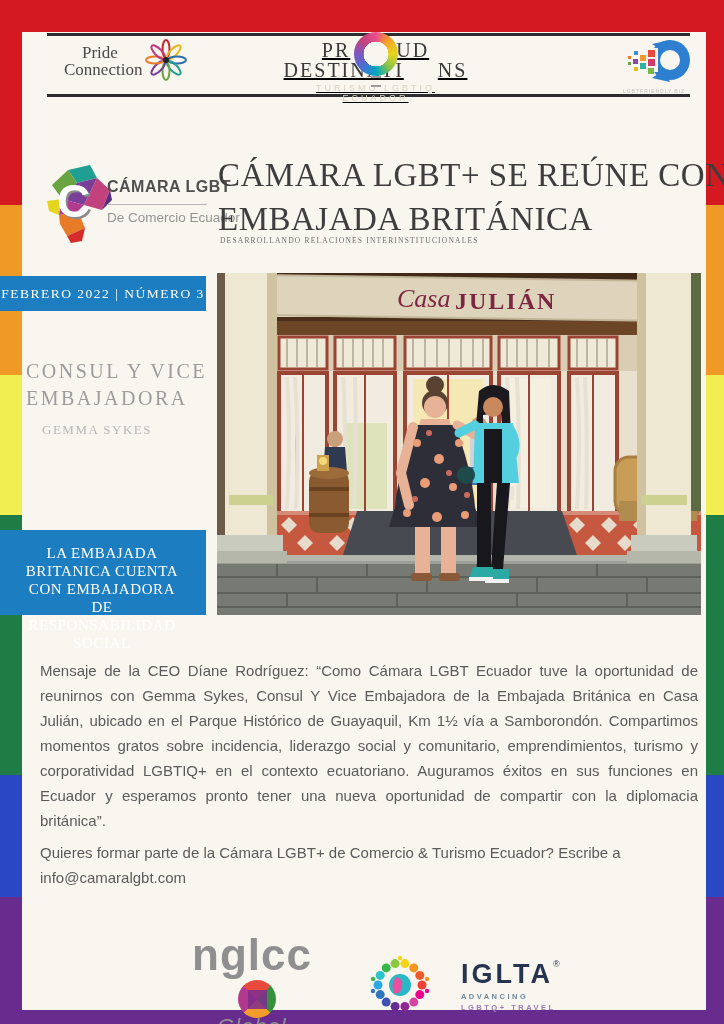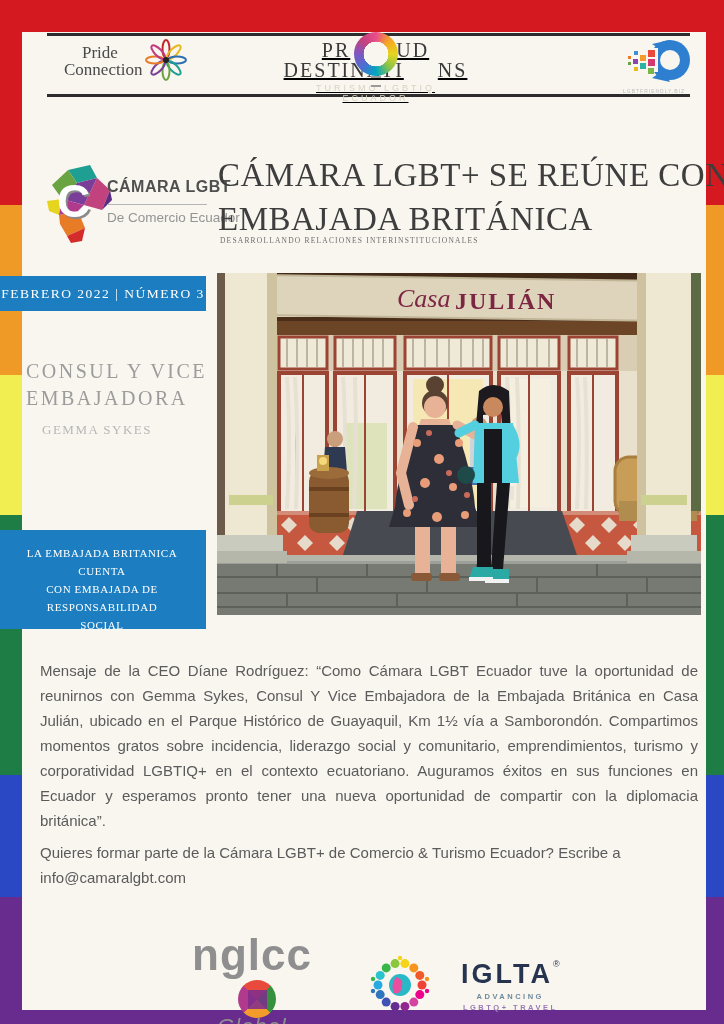--- a/index.html
+++ b/index.html
@@ -31,22 +31,22 @@
   .logo-title{font-weight:bold;font-size:16px;color:#4f4f4f;letter-spacing:.5px;}
   .logo-rule{position:absolute;height:1px;background:#b5b5b5;}
   .logo-sub{font-size:13.5px;color:#949494;}
   .headline{font-family:"Liberation Serif",serif;font-size:33px;line-height:42px;color:#3e3e3e;
     letter-spacing:.5px;transform:scaleY(1.05);transform-origin:left top;white-space:nowrap;}
   .kicker{font-size:7.5px;letter-spacing:1.2px;color:#6d6d6d;font-family:"Liberation Serif",serif;}
   
   .bluebox{background:#1c7ec1;color:#ffffff;text-align:center;}
   .issue-box{left:0;top:276px;width:206px;height:35px;display:flex;align-items:center;justify-content:center;
     font-family:"Liberation Serif",serif;font-size:13.5px;letter-spacing:1.5px;}
-  .callout-box{left:0;top:530px;width:206px;height:99px;padding:14px 26px 0 24px;box-sizing:border-box;
-    font-size:11px;letter-spacing:.6px;line-height:18px;font-family:"Liberation Serif",serif;}
+  .callout-box{left:0;top:530px;width:206px;height:85px;padding:14px 26px 0 24px;box-sizing:border-box;
+    font-size:15px;letter-spacing:.6px;line-height:18px;font-family:"Liberation Serif",serif;}
   
   .side-head{font-family:"Liberation Serif",serif;font-size:20px;letter-spacing:2.5px;color:#9c9c9c;line-height:27px;}
   .side-name{font-family:"Liberation Serif",serif;font-size:13px;letter-spacing:1.5px;color:#b7b7b7;margin-left:16px;}
   
   .copy{font-size:15px;line-height:25px;color:#5b5b5b;}
   .just{text-align:justify;}
   
   .nglcc{font-size:44px;font-weight:bold;color:#8f8f8f;letter-spacing:1px;}
   .nglcc-circle{width:38px;height:38px;border-radius:50%;position:relative;
     background:conic-gradient(from -45deg,#e84b3c 0 25%,#35913d 25% 50%,#f39c2b 50% 75%,#b03a8c 75% 100%);}
@@ -162,21 +162,21 @@
     <div class="abs bluebox issue-box" style="left:-22px;top:244px;">
       <span>FEBRERO 2022 | NÚMERO 3</span>
     </div>
 
     <div class="abs side-head" style="left:4px;top:326px;">CONSUL Y VICE</div>
     <div class="abs side-head" style="left:4px;top:353px;">EMBAJADORA</div>
     <div class="abs side-name" style="left:4px;top:390px;">GEMMA SYKES</div>
 
     <div class="abs bluebox callout-box" style="left:-22px;top:498px;">
       <div>LA EMBAJADA BRITANICA CUENTA</div>
-      <div>CON EMBAJADA DE</div>
+      <div>CON EMBAJADORA DE</div>
       <div>RESPONSABILIDAD SOCIAL</div>
     </div>
 
     <svg class="abs" style="left:195px;top:241px;" width="484" height="342" viewBox="0 0 484 342">
 
       <g>
         <rect width="484" height="342" fill="#e9e1cd"></rect>
         <rect width="484" height="18" fill="#422a19"></rect>
         <rect x="58" y="44" width="362" height="18" fill="#6b4526"></rect>
         <rect x="58" y="44" width="362" height="4" fill="#4a2e1a"></rect>
@@ -381,21 +381,21 @@
             <circle cx="36.9" cy="10.6" r="4.5" fill="#f7d417"></circle>
           <circle cx="45.8" cy="14.9" r="4.5" fill="#f7941d"></circle>
             <circle cx="51.8" cy="22.4" r="4.5" fill="#f15a29"></circle>
           <circle cx="59" cy="26" r="2.2" fill="#f7941d"></circle>
             <circle cx="59" cy="38" r="2.2" fill="#ec008c"></circle>
           <circle cx="5" cy="26" r="2.2" fill="#39b54a"></circle>
             <circle cx="5" cy="38" r="2.2" fill="#2e75bb"></circle>
           <circle cx="32" cy="59" r="2.2" fill="#662d91"></circle>
             <circle cx="32" cy="5" r="2.2" fill="#f7d417"></circle>
         </svg>
-        <div style="margin-left:29px;text-align:center;">
+        <div style="margin-left:29px;">
           <div>
             <span class="iglta-name">IGLTA</span><span class="reg">®</span>
           </div>
           <div class="iglta-tag1" style="margin-top:2px;">ADVANCING</div>
           <div class="iglta-tag2" style="margin-top:2px;">LGBTQ+ TRAVEL</div>
         </div>
       </div>
     </div>
 
   </div>

